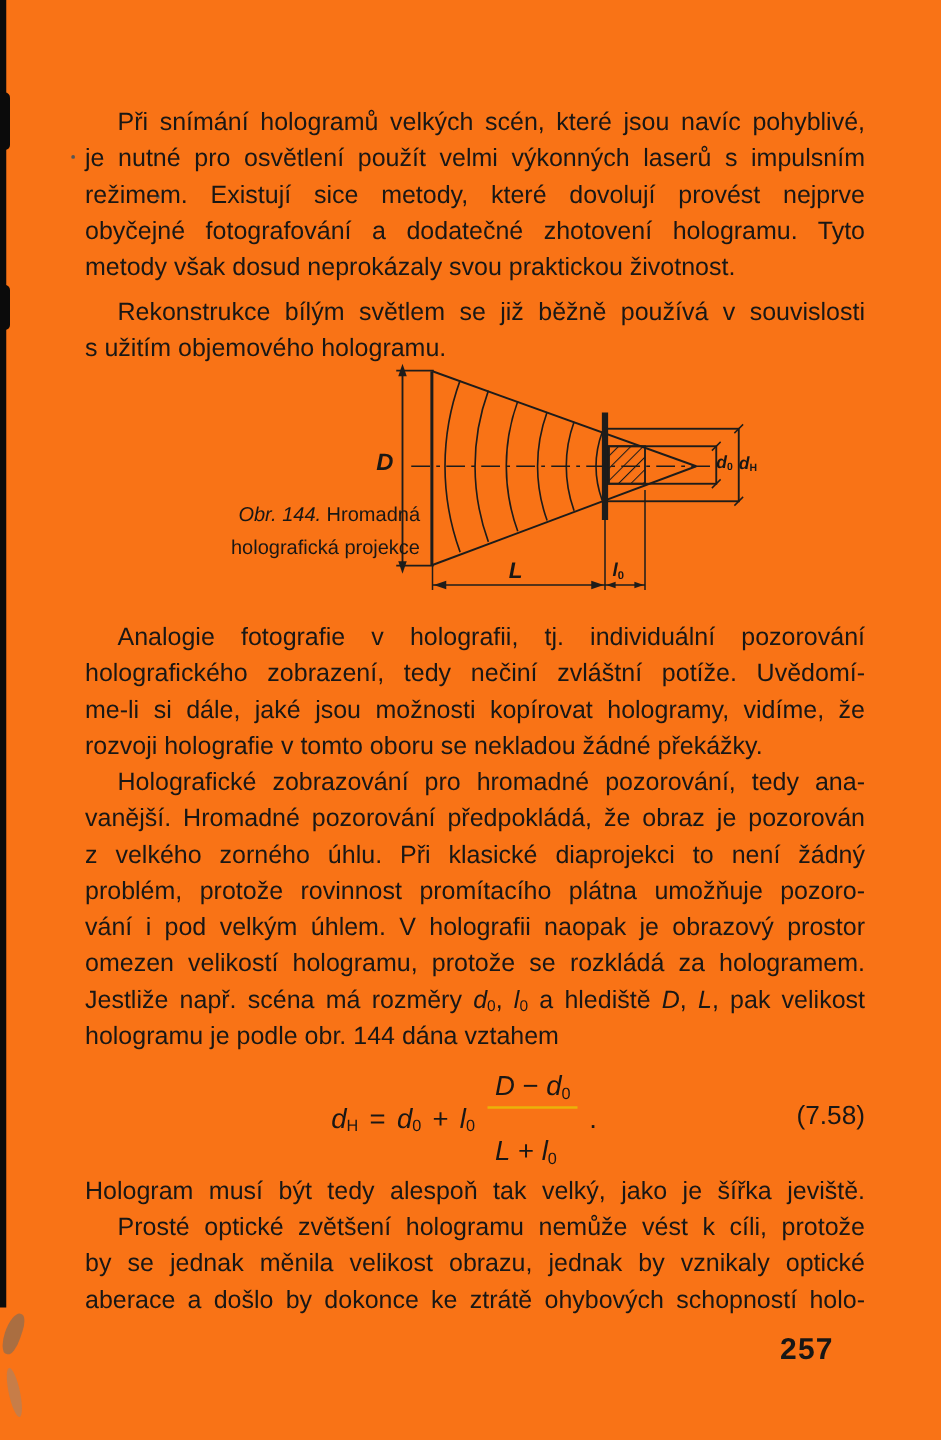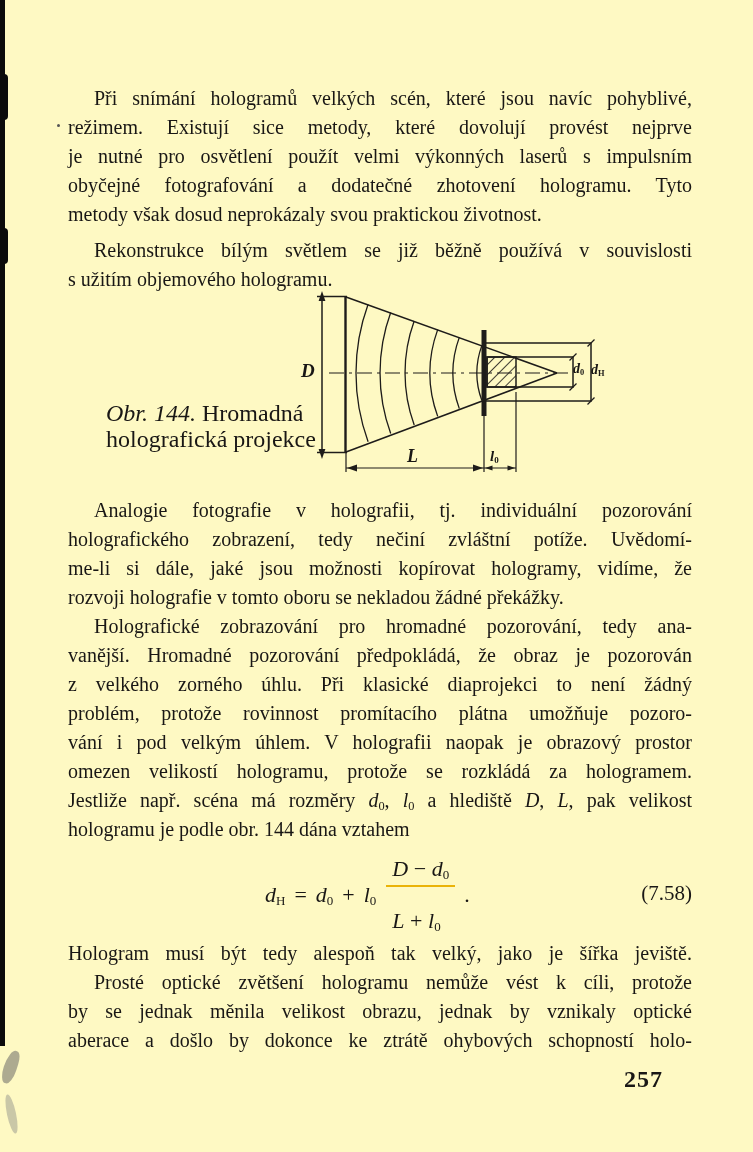--- a/index.html
+++ b/index.html
@@ -1,35 +1,35 @@
 <!DOCTYPE html>
 <html><head>
 <meta charset="utf-8">
 <style>
   html,body{margin:0;padding:0;background:#888;}
-  .page{position:relative;width:753px;height:1152px;background:#fef9c3;overflow:hidden;
-        font-family:Liberation Serif, serif;color:#191715;}
+  .page{position:relative;width:753px;height:1152px;background:#f97316;overflow:hidden;
+        font-family:Liberation Sans, sans-serif;color:#191715;}
   
   .gutter{position:absolute;left:0;top:0;width:5px;height:1046px;background:#0b0b0b;}
   .gbump1{position:absolute;left:0;top:74px;width:8px;height:46px;background:#0b0b0b;border-radius:0 4px 4px 0;}
   .gbump2{position:absolute;left:0;top:228px;width:8px;height:36px;background:#0b0b0b;border-radius:0 4px 4px 0;}
   .smudge1{position:absolute;left:4px;top:1050px;width:13px;height:34px;background:#6a6a66;opacity:.55;border-radius:60% 40% 50% 50%;transform:rotate(18deg);}
   .smudge2{position:absolute;left:7px;top:1094px;width:9px;height:40px;background:#8a8a84;opacity:.45;border-radius:50%;transform:rotate(-12deg);}
   .dot1{position:absolute;left:57px;top:124px;width:3px;height:3px;background:#555;border-radius:50%;}
   .dot2{position:absolute;left:125px;top:156px;width:3px;height:3px;background:#666;border-radius:50%;}
   
   .para{position:absolute;left:68px;width:624px;font-size:20px;}
   .ln{height:29px;line-height:29px;text-align:justify;text-align-last:justify;white-space:normal;}
   .ln.end{text-align-last:left;}
   .ln.ind{text-indent:26px;}
   .var{font-style:italic;}
   sub{font-size:0.62em;font-style:normal;line-height:0;position:relative;vertical-align:baseline;bottom:-0.25em;}
   
   .fig-svg{position:absolute;left:0;top:0;width:753px;height:1152px;pointer-events:none;}
-  .cap{position:absolute;left:106px;top:400px;width:230px;text-align:left;font-size:24px;line-height:26px;}
+  .cap{position:absolute;left:106px;top:400px;width:230px;text-align:right;font-size:16px;line-height:26px;}
   .cap .it{font-style:italic;}
   .figlabel{position:absolute;font-style:italic;font-weight:bold;line-height:1;}
   .lab-D{left:301px;top:361px;font-size:19px;}
   .lab-L{left:407px;top:447px;font-size:18px;}
   .lab-l0{left:490px;top:449px;font-size:15px;}
   .lab-d0{left:573px;top:362px;font-size:14px;}
   .lab-dH{left:591px;top:363px;font-size:14px;}
   .figlabel sub{font-size:0.6em;font-weight:bold;}
   
   .eq-wrap{position:absolute;left:0;top:861px;width:753px;height:68px;}
@@ -53,22 +53,22 @@
   <div class="gutter"></div>
   <div class="gbump1"></div>
   <div class="gbump2"></div>
   <div class="smudge1"></div>
   <div class="smudge2"></div>
   <div class="dot1"></div>
   <div class="dot2"></div>
 
   <div class="para" style="top:84px;">
     <div class="ln ind">Při snímání hologramů velkých scén, které jsou navíc pohyblivé,</div>
+    <div class="ln">je nutné pro osvětlení použít velmi výkonných laserů s impulsním</div>
     <div class="ln">režimem. Existují sice metody, které dovolují provést nejprve</div>
-    <div class="ln">je nutné pro osvětlení použít velmi výkonných laserů s impulsním</div>
     <div class="ln">obyčejné fotografování a dodatečné zhotovení hologramu. Tyto</div>
     <div class="ln end">metody však dosud neprokázaly svou praktickou životnost.</div>
   </div>
 
   <div class="para" style="top:236px;">
     <div class="ln ind">Rekonstrukce bílým světlem se již běžně používá v souvislosti</div>
     <div class="ln end">s užitím objemového hologramu.</div>
   </div>
 
   <svg class="fig-svg" viewBox="0 0 753 1152">

